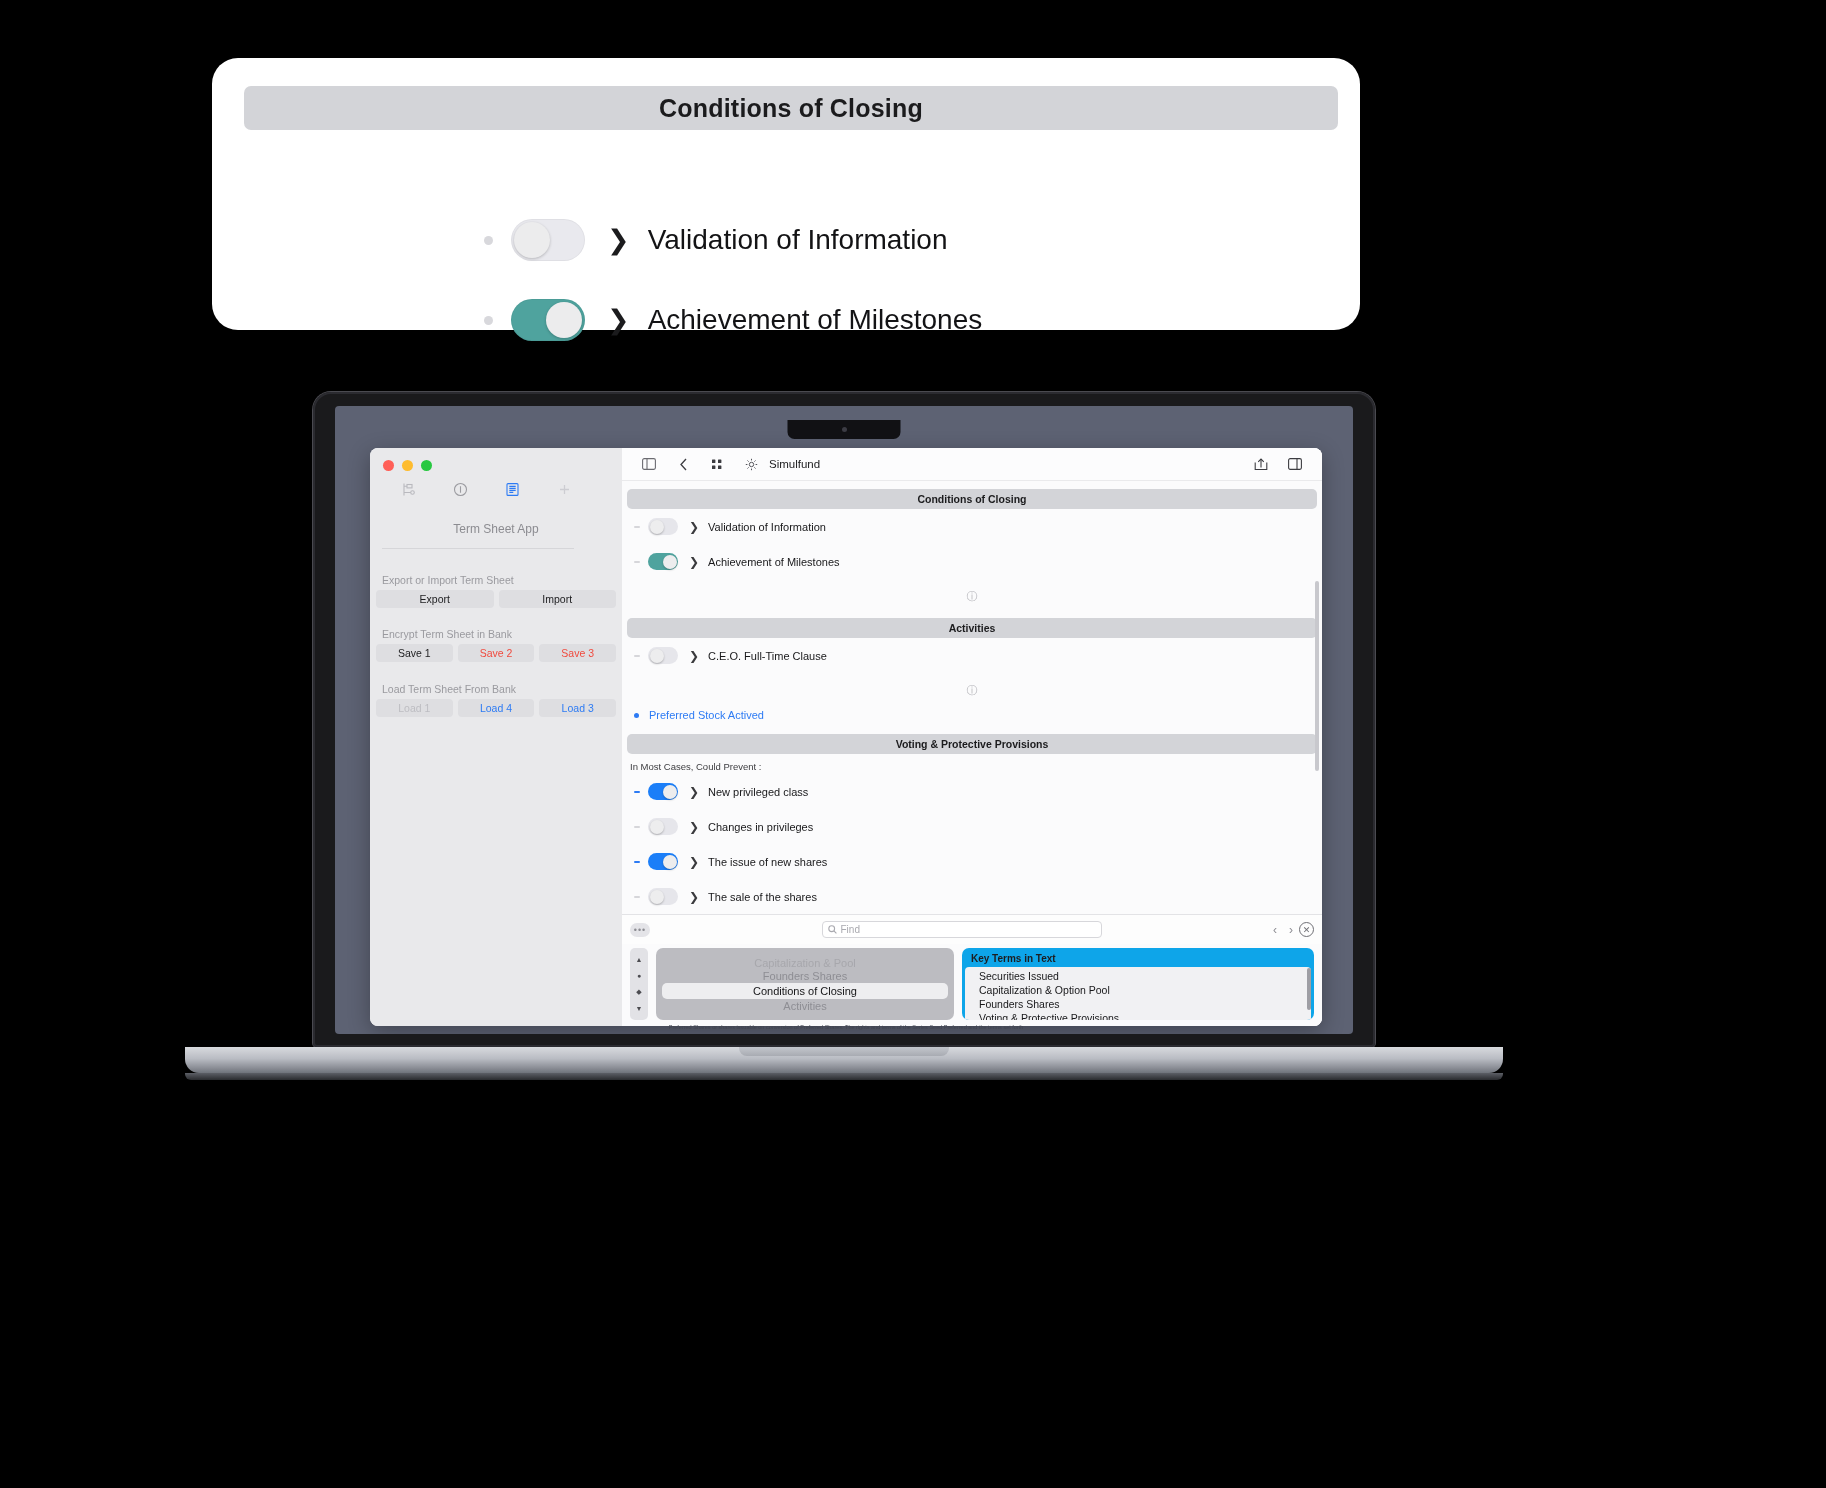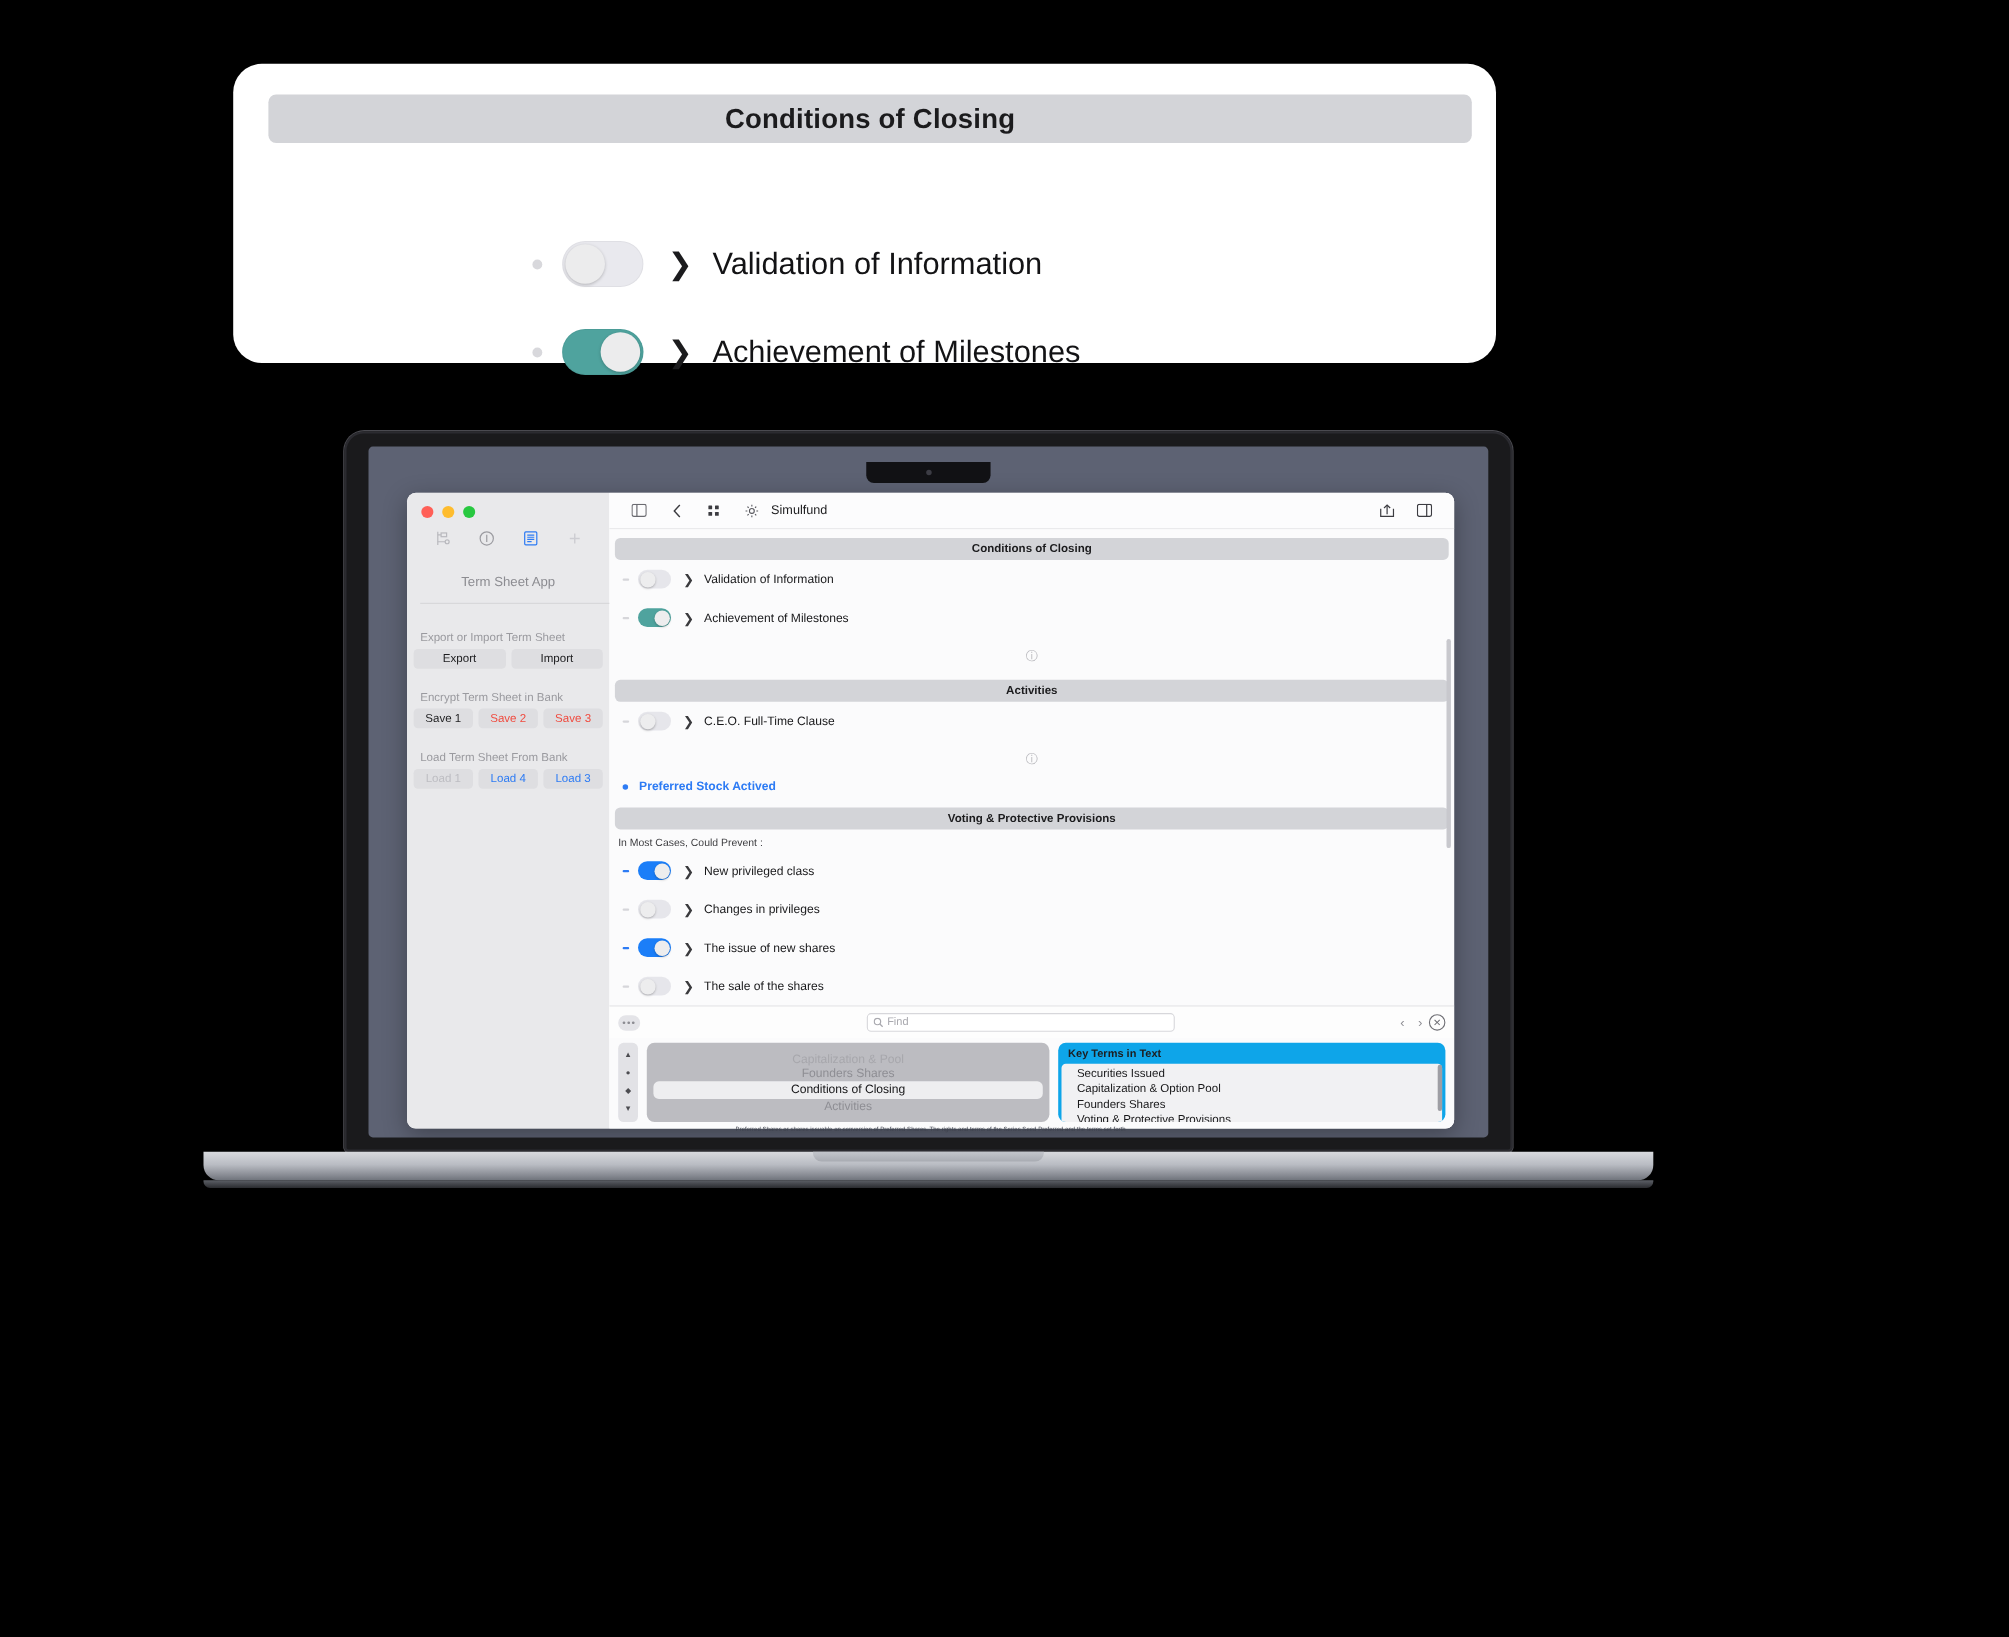--- a/index.html
+++ b/index.html
@@ -112,21 +112,21 @@
     width: 952px; height: 578px;
     background: #ffffff;
     border-radius: 8px;
     overflow: hidden;
     box-shadow: 0 6px 22px rgba(0,0,0,0.30);
     display: flex;
   }
 
   
   .sidebar {
-    width: 184px; height: 100%; background: #e9e9eb; flex: none;
+    width: 252px; height: 100%; background: #e9e9eb; flex: none;
     position: relative;
   }
   .traffic { position: absolute; left: 13px; top: 12px; display: flex; gap: 8px; }
   .tl { width: 11px; height: 11px; border-radius: 50%; }
   .tl.red { background: #ff5f57; }
   .tl.yel { background: #febc2e; }
   .tl.grn { background: #28c840; }
 
   .side-icons {
     position: absolute; left: 0; top: 34px; width: 100%;
@@ -201,21 +201,21 @@
   .tchev { margin-left: 11px; font-size: 12px; color: #3a3a3d; font-weight: 300; flex: none; }
   .tlabel { margin-left: 9px; font-size: 11px; color: #18181a; }
 
   .info-mark {
     text-align: center; font-size: 11px; color: #b4b4b9; padding: 10px 0 6px 0;
   }
   .pref-line {
     display: flex; align-items: center; padding-left: 12px; height: 22px;
   }
   .pref-line .pd { width: 5px; height: 5px; border-radius: 50%; background: #2d7bf4; }
-  .pref-line span { margin-left: 10px; font-size: 11px; font-weight: 700; color: #2d7bf4; }
+  .pref-line span { margin-left: 10px; font-size: 11px; font-weight: 400; color: #2d7bf4; }
 
   .sub-note { font-size: 9.5px; color: #3d3d40; padding: 7px 0 2px 8px; }
 
   .vscroll {
     position: absolute; right: 3px; top: 100px; width: 4px; height: 190px;
     background: #c8c8cd; border-radius: 2px;
   }
 
   
   .findbar {

